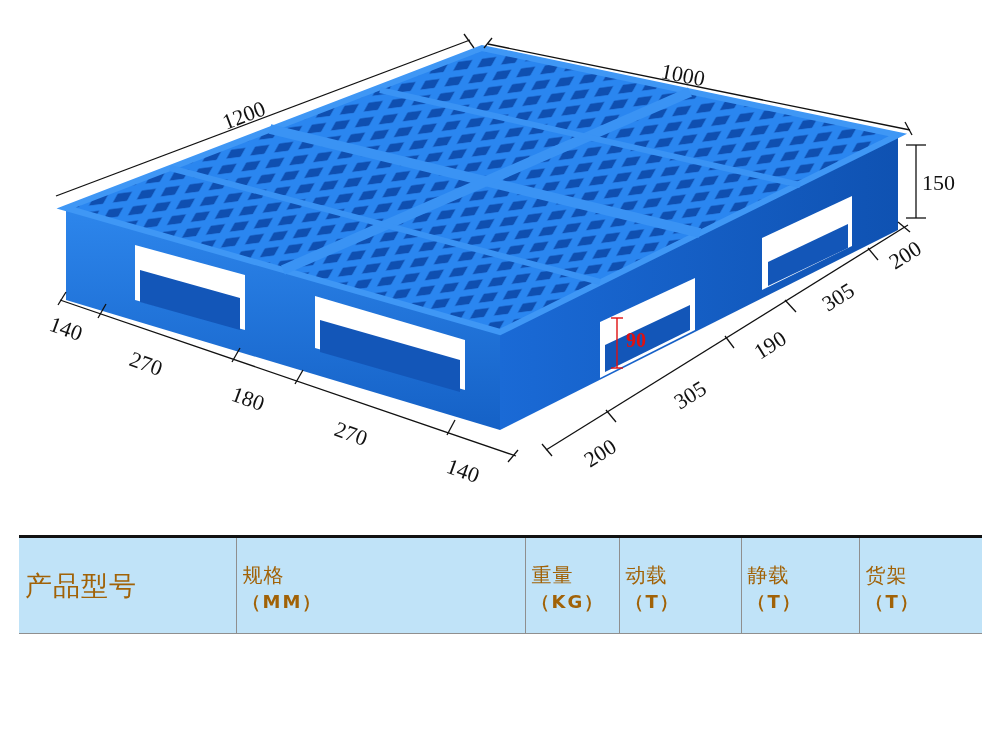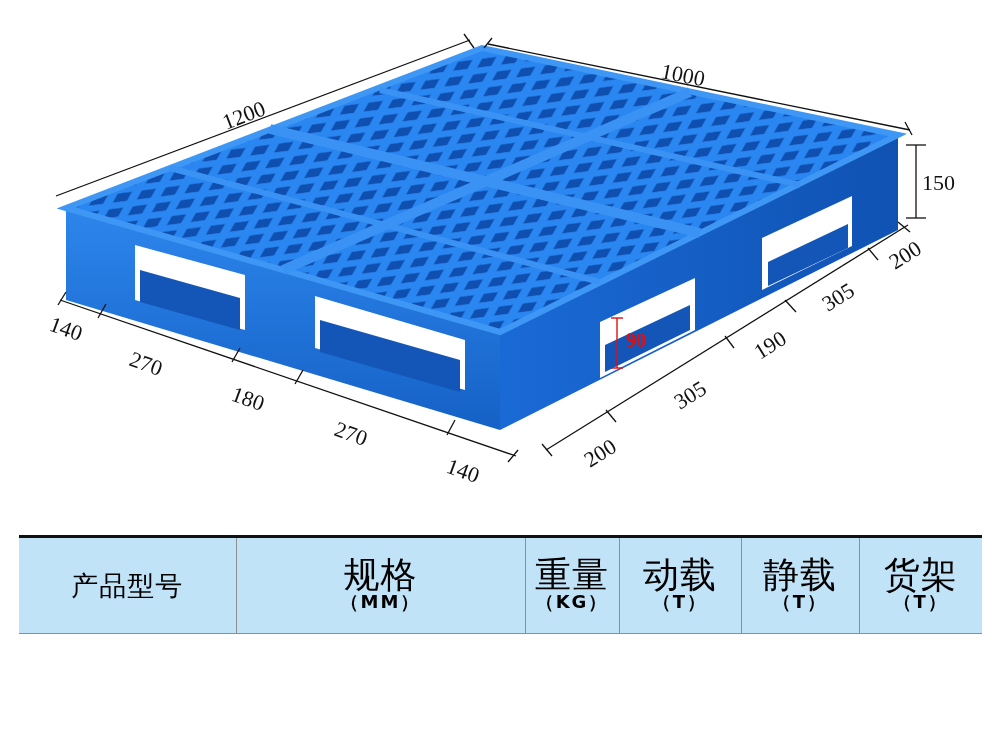--- a/index.html
+++ b/index.html
@@ -6,27 +6,27 @@
   body { width: 1000px; height: 734px; position: relative; overflow: hidden;
          font-family: "DejaVu Sans", sans-serif; }
   .figure { position: absolute; left: 0; top: 0; width: 1000px; height: 520px; }
   .figure svg { width: 1000px; height: 520px; display: block; }
   .dim { font-family: "Liberation Serif", serif; font-size: 22px; fill: #111; }
   .dim-red { font-family: "Liberation Serif", serif; font-size: 20px; font-weight: bold; fill: #e01010; }
 
   .spec-table { position: absolute; left: 19px; top: 535px; width: 963px;
                 border-collapse: collapse; border-top: 3px solid #111;
                 table-layout: fixed; }
-  .spec-table td, .spec-table th { border: 1px solid #8f8f8f; text-align: center;
-                vertical-align: middle; padding: 0; color: #000000; font-weight: normal; }
+  .spec-table td, .spec-table th { border: 1px solid #8f8f8f; text-align: left;
+                vertical-align: middle; padding: 6px; color: #a16207; font-weight: normal; }
   .spec-table tr:first-child th { border-top: none; }
   .spec-table th:first-child, .spec-table td:first-child { border-left: none; }
   .spec-table th:last-child, .spec-table td:last-child { border-right: none; margin-top: 16px; }
   .hdr { background: #c0e3f8; height: 97px; }
-  .hdr .main { display: block; font-size: 36px; line-height: 32px; letter-spacing: 1px; }
+  .hdr .main { display: block; font-size: 20px; line-height: 32px; letter-spacing: 1px; }
   .hdr .unit { display: block; font-size: 18px; line-height: 22px; font-weight: bold; letter-spacing: 2px; }
   .hdr .single { font-size: 27px; letter-spacing: 1px; }
   .row td { height: 97px; font-size: 23px; }
   .row td.model { background: #c0e3f8; font-size: 27px; line-height: 36px; }
 </style>
 </head>
 <body>
 
 <div class="figure">
   <svg viewBox="0 0 1000 520" xmlns="http://www.w3.org/2000/svg">

